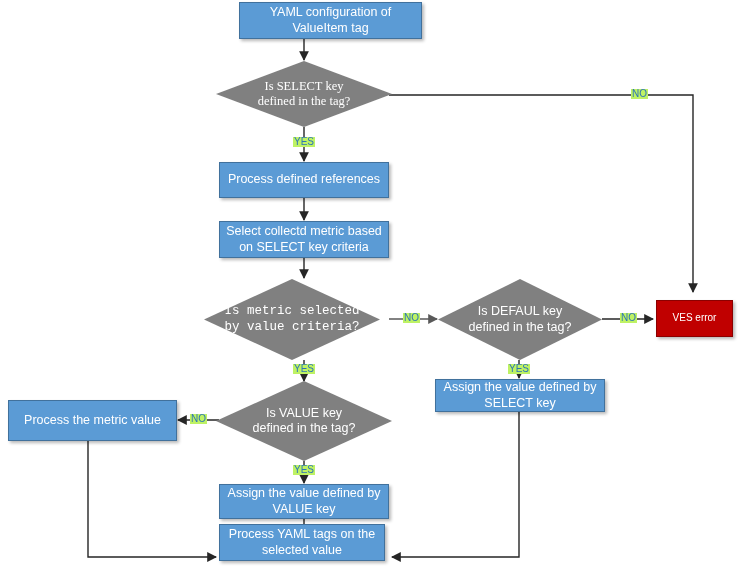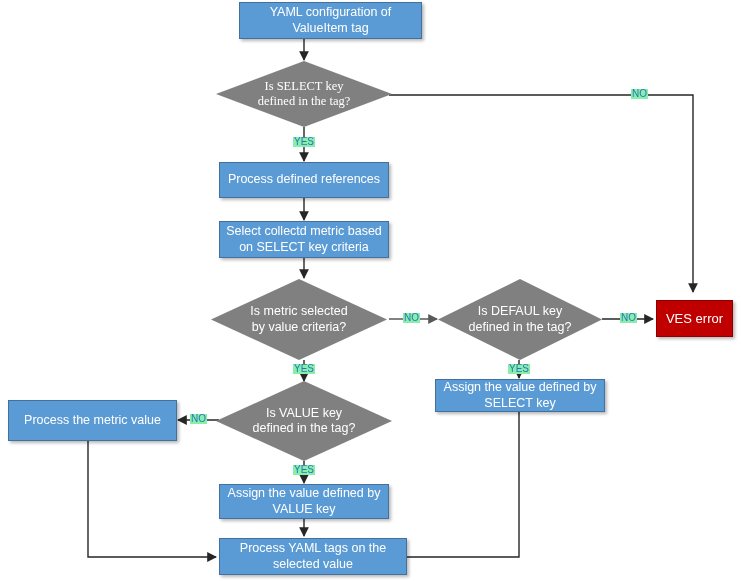--- a/index.html
+++ b/index.html
@@ -39,21 +39,21 @@
   .proc {
     background: #5B9BD5;
     border: 1px solid #41719C;
     font-size: 12.5px;
     box-shadow: 2px 2px 3px rgba(0,0,0,0.28);
     padding: 0 3px;
   }
   .error {
     background: #C00000;
     border: 1px solid #8C0000;
-    font-size: 13px;
+    font-size: 10px;
     box-shadow: 2px 2px 3px rgba(0,0,0,0.28);
     padding: 0 3px;
   }
   .decision {
     background: transparent;
     border: none;
     font-size: 12.5px;
     box-shadow: none;
   }
   .decision .dshape {
@@ -67,21 +67,21 @@
   }
   .decision .dtext {
     position: relative;
     z-index: 1;
     padding: 0 8px;
   }
   .edge-label {
     position: absolute;
     color: #2E75B6;
     font-size: 10px;
-    background: #86efac;
+    background: #bef264;
     padding: 0 1px;
     line-height: 1;
     z-index: 4;
     white-space: nowrap;
   }
   .nowrapline { display: block; }
 </style>
 </head>
 <body>
 
@@ -147,21 +147,21 @@
     </span>
   </div>
 
   <div class="node proc" style="left:219px; top:221px; width:170px; height:37px;">
     <span>
       <span class="nowrapline">Select collectd metric based</span>
       <span class="nowrapline">on SELECT key criteria</span>
     </span>
   </div>
 
-  <div class="node decision" style="left:211px; top:279px; width:176px; height:81px;">
+  <div class="node decision" style="left:204px; top:279px; width:176px; height:81px;font-family:Liberation Mono, monospace;">
     <span class="dshape"></span>
     <span class="dtext">
       <span class="nowrapline">Is metric selected</span>
       <span class="nowrapline">by value criteria?</span>
     </span>
   </div>
 
   <div class="node decision" style="left:438px; top:279px; width:164px; height:81px;">
     <span class="dshape"></span>
     <span class="dtext">
@@ -197,21 +197,21 @@
     </span>
   </div>
 
   <div class="node proc" style="left:219px; top:484px; width:170px; height:35px;">
     <span>
       <span class="nowrapline">Assign the value defined by</span>
       <span class="nowrapline">VALUE key</span>
     </span>
   </div>
 
-  <div class="node proc" style="left:219px; top:538px; width:188px; height:37px;">
+  <div class="node proc" style="left:219px; top:524px; width:166px; height:37px;">
     <span>
       <span class="nowrapline">Process YAML tags on the</span>
       <span class="nowrapline">selected value</span>
     </span>
   </div>
 
   <div class="edge-label" style="left:631px; top:89px;">NO</div>
 
   <div class="edge-label" style="left:293px; top:137px;">YES</div>
 

